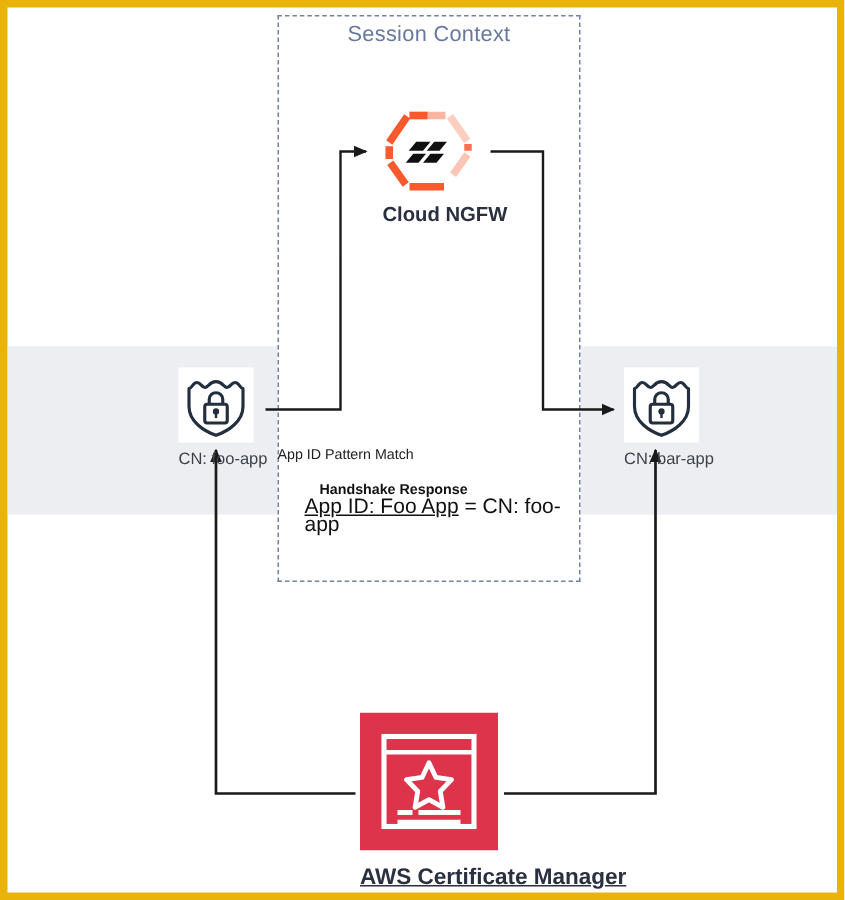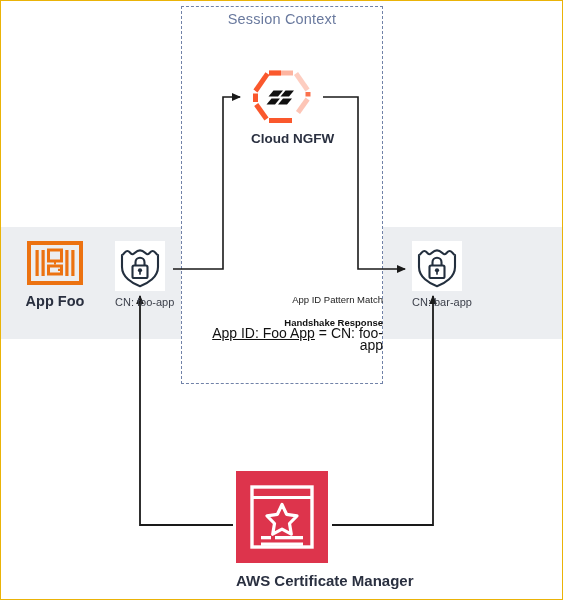--- a/index.html
+++ b/index.html
@@ -9,21 +9,21 @@
   }
   body {
     font-family: "Liberation Sans", sans-serif;
   }
   #canvas {
     position: relative;
     width: 563px;
     height: 600px;
     background: #ffffff;
     overflow: hidden;
-    border: 1px solid #eab308;
+    border: 5px solid #eab308;
     box-sizing: border-box;
   }
 
   
   .grey-band {
     position: absolute;
     left: 0;
     top: 226px;
     width: 563px;
     height: 112px;
@@ -115,29 +115,30 @@
   .acm-icon {
     width: 92px;
     height: 92px;
     margin: 0 auto;
   }
   .acm-label {
     margin-top: 9px;
     font-size: 15px;
     font-weight: bold;
     color: #2a3040;
+    text-decoration: underline;
   }
 
   
   .pattern-block {
     position: absolute;
     left: 180px;
     top: 293px;
     width: 202px;
-    text-align: right;
+    text-align: left;
   }
   .pattern-title {
     font-size: 9.5px;
     color: #222;
   }
   .handshake-title {
     margin-top: 12px;
     font-size: 9.5px;
     font-weight: bold;
     color: #111;
@@ -172,36 +173,20 @@
 
     <path d="M172,268 L222,268 L222,96 L239,96" fill="none" stroke="#1a1a1a" stroke-width="1.6" marker-end="url(#arrowhead)"></path>
 
     <path d="M322,96 L357,96 L357,268 L404,268" fill="none" stroke="#1a1a1a" stroke-width="1.6" marker-end="url(#arrowhead)"></path>
 
     <path d="M232,524 L139,524 L139,295" fill="none" stroke="#1a1a1a" stroke-width="1.8" marker-end="url(#arrowhead)"></path>
 
     <path d="M331,524 L432,524 L432,295" fill="none" stroke="#1a1a1a" stroke-width="1.8" marker-end="url(#arrowhead)"></path>
   </svg>
 
-  <div class="node" style="left:18px; top:240px; width:72px;">
-    <div class="app-icon">
-      <svg viewBox="0 0 56 44" xmlns="http://www.w3.org/2000/svg">
-        <rect x="2" y="2" width="52" height="40" fill="none" stroke="#ec7211" stroke-width="4"></rect>
-        <rect x="8.5" y="9" width="3.2" height="26" fill="#ec7211"></rect>
-        <rect x="14.5" y="9" width="3.2" height="26" fill="#ec7211"></rect>
-        <rect x="38.3" y="9" width="3.2" height="26" fill="#ec7211"></rect>
-        <rect x="44.3" y="9" width="3.2" height="26" fill="#ec7211"></rect>
-        <rect x="21.5" y="9" width="13" height="11" fill="none" stroke="#ec7211" stroke-width="3"></rect>
-        <rect x="27" y="20.5" width="2" height="3" fill="#ec7211"></rect>
-        <rect x="21.5" y="25" width="13" height="8" fill="none" stroke="#ec7211" stroke-width="3"></rect>
-        <rect x="31" y="27.8" width="2.2" height="2.2" fill="#ec7211"></rect>
-      </svg>
-    </div>
-    <div class="node-label app-label">App Foo</div>
-  </div>
 
   <div class="node" style="left:114px; top:240px; width:50px;">
     <div class="shield-tile">
       <svg viewBox="0 0 50 50" xmlns="http://www.w3.org/2000/svg">
         <path d="M7,14 C9,14 9.5,10 12.2,10 C14.9,10 15.4,13.3 17.6,13.3
                  C19.8,13.3 20.6,9.4 25,9.4 C29.4,9.4 30.2,13.3 32.4,13.3
                  C34.6,13.3 35.1,10 37.8,10 C40.5,10 41,14 43,14
                  L43,26 C43,36 33,42.5 25,45.2 C17,42.5 7,36 7,26 Z" fill="none" stroke="#232f3e" stroke-width="2.1" stroke-linejoin="round"></path>
         <rect x="17.5" y="24.5" width="15" height="12.5" rx="1.6" fill="none" stroke="#232f3e" stroke-width="2.1"></rect>
         <path d="M20.5,24.5 L20.5,21.2 C20.5,18.7 22.5,16.8 25,16.8

